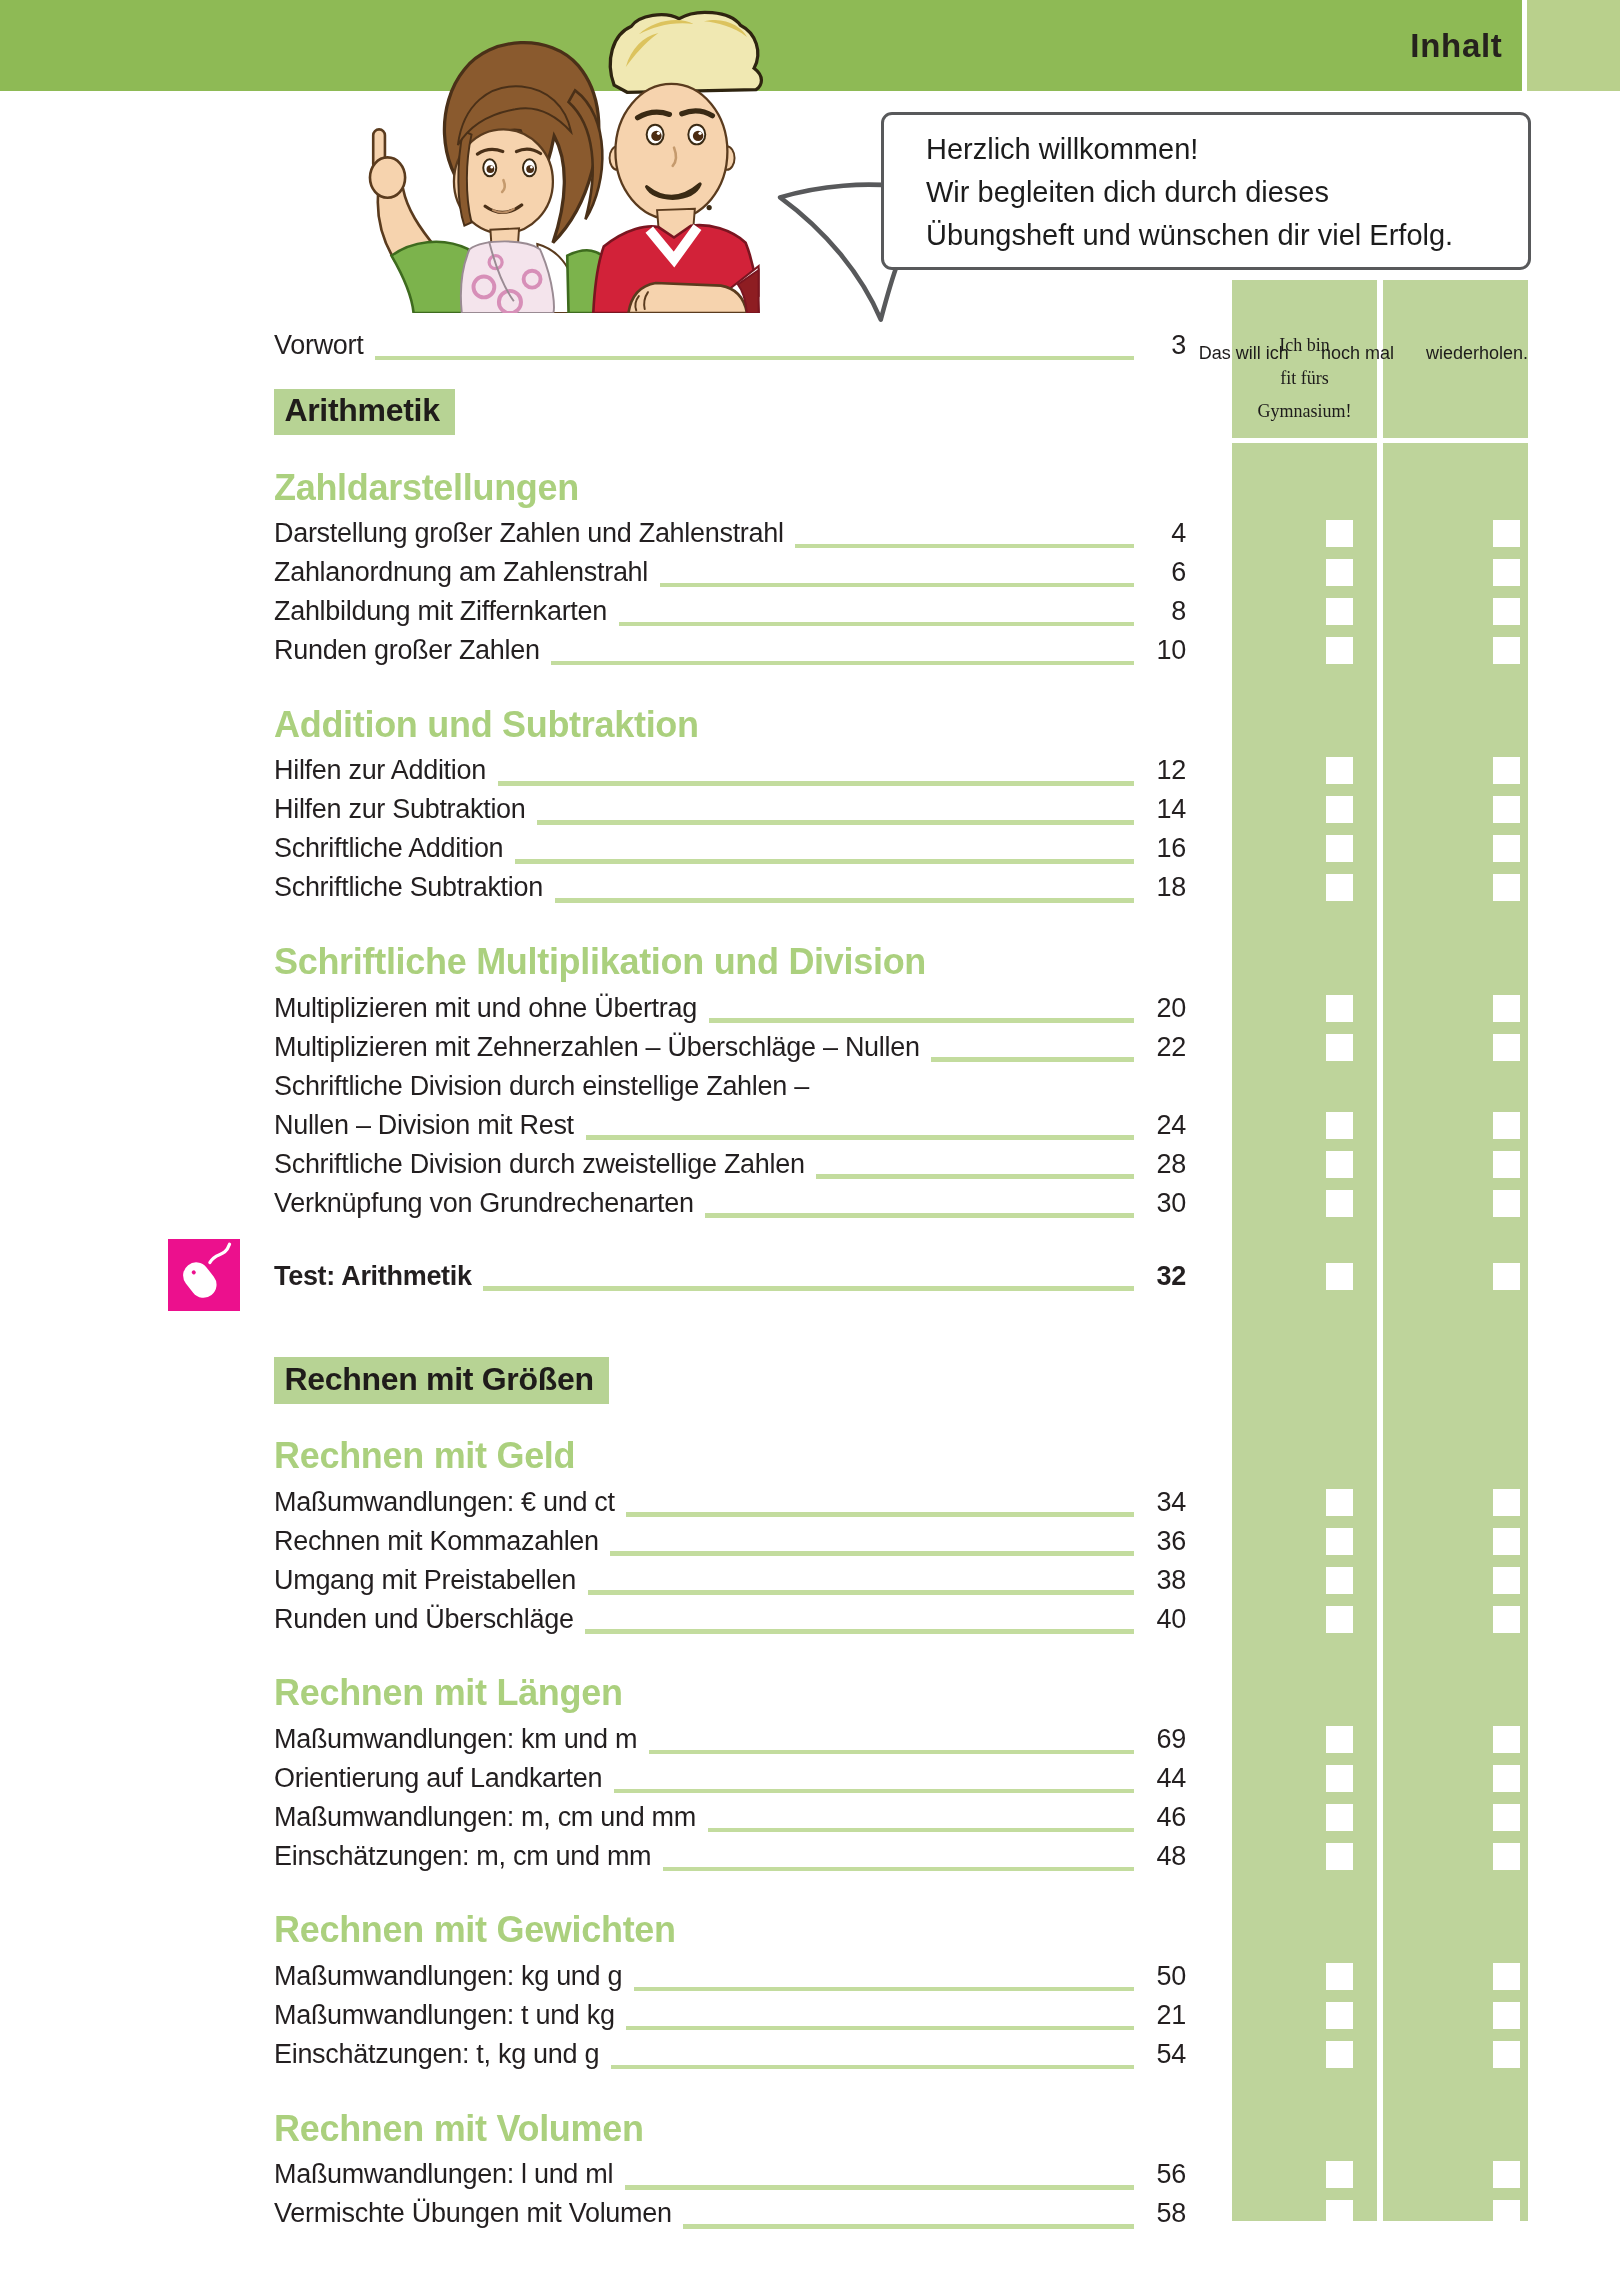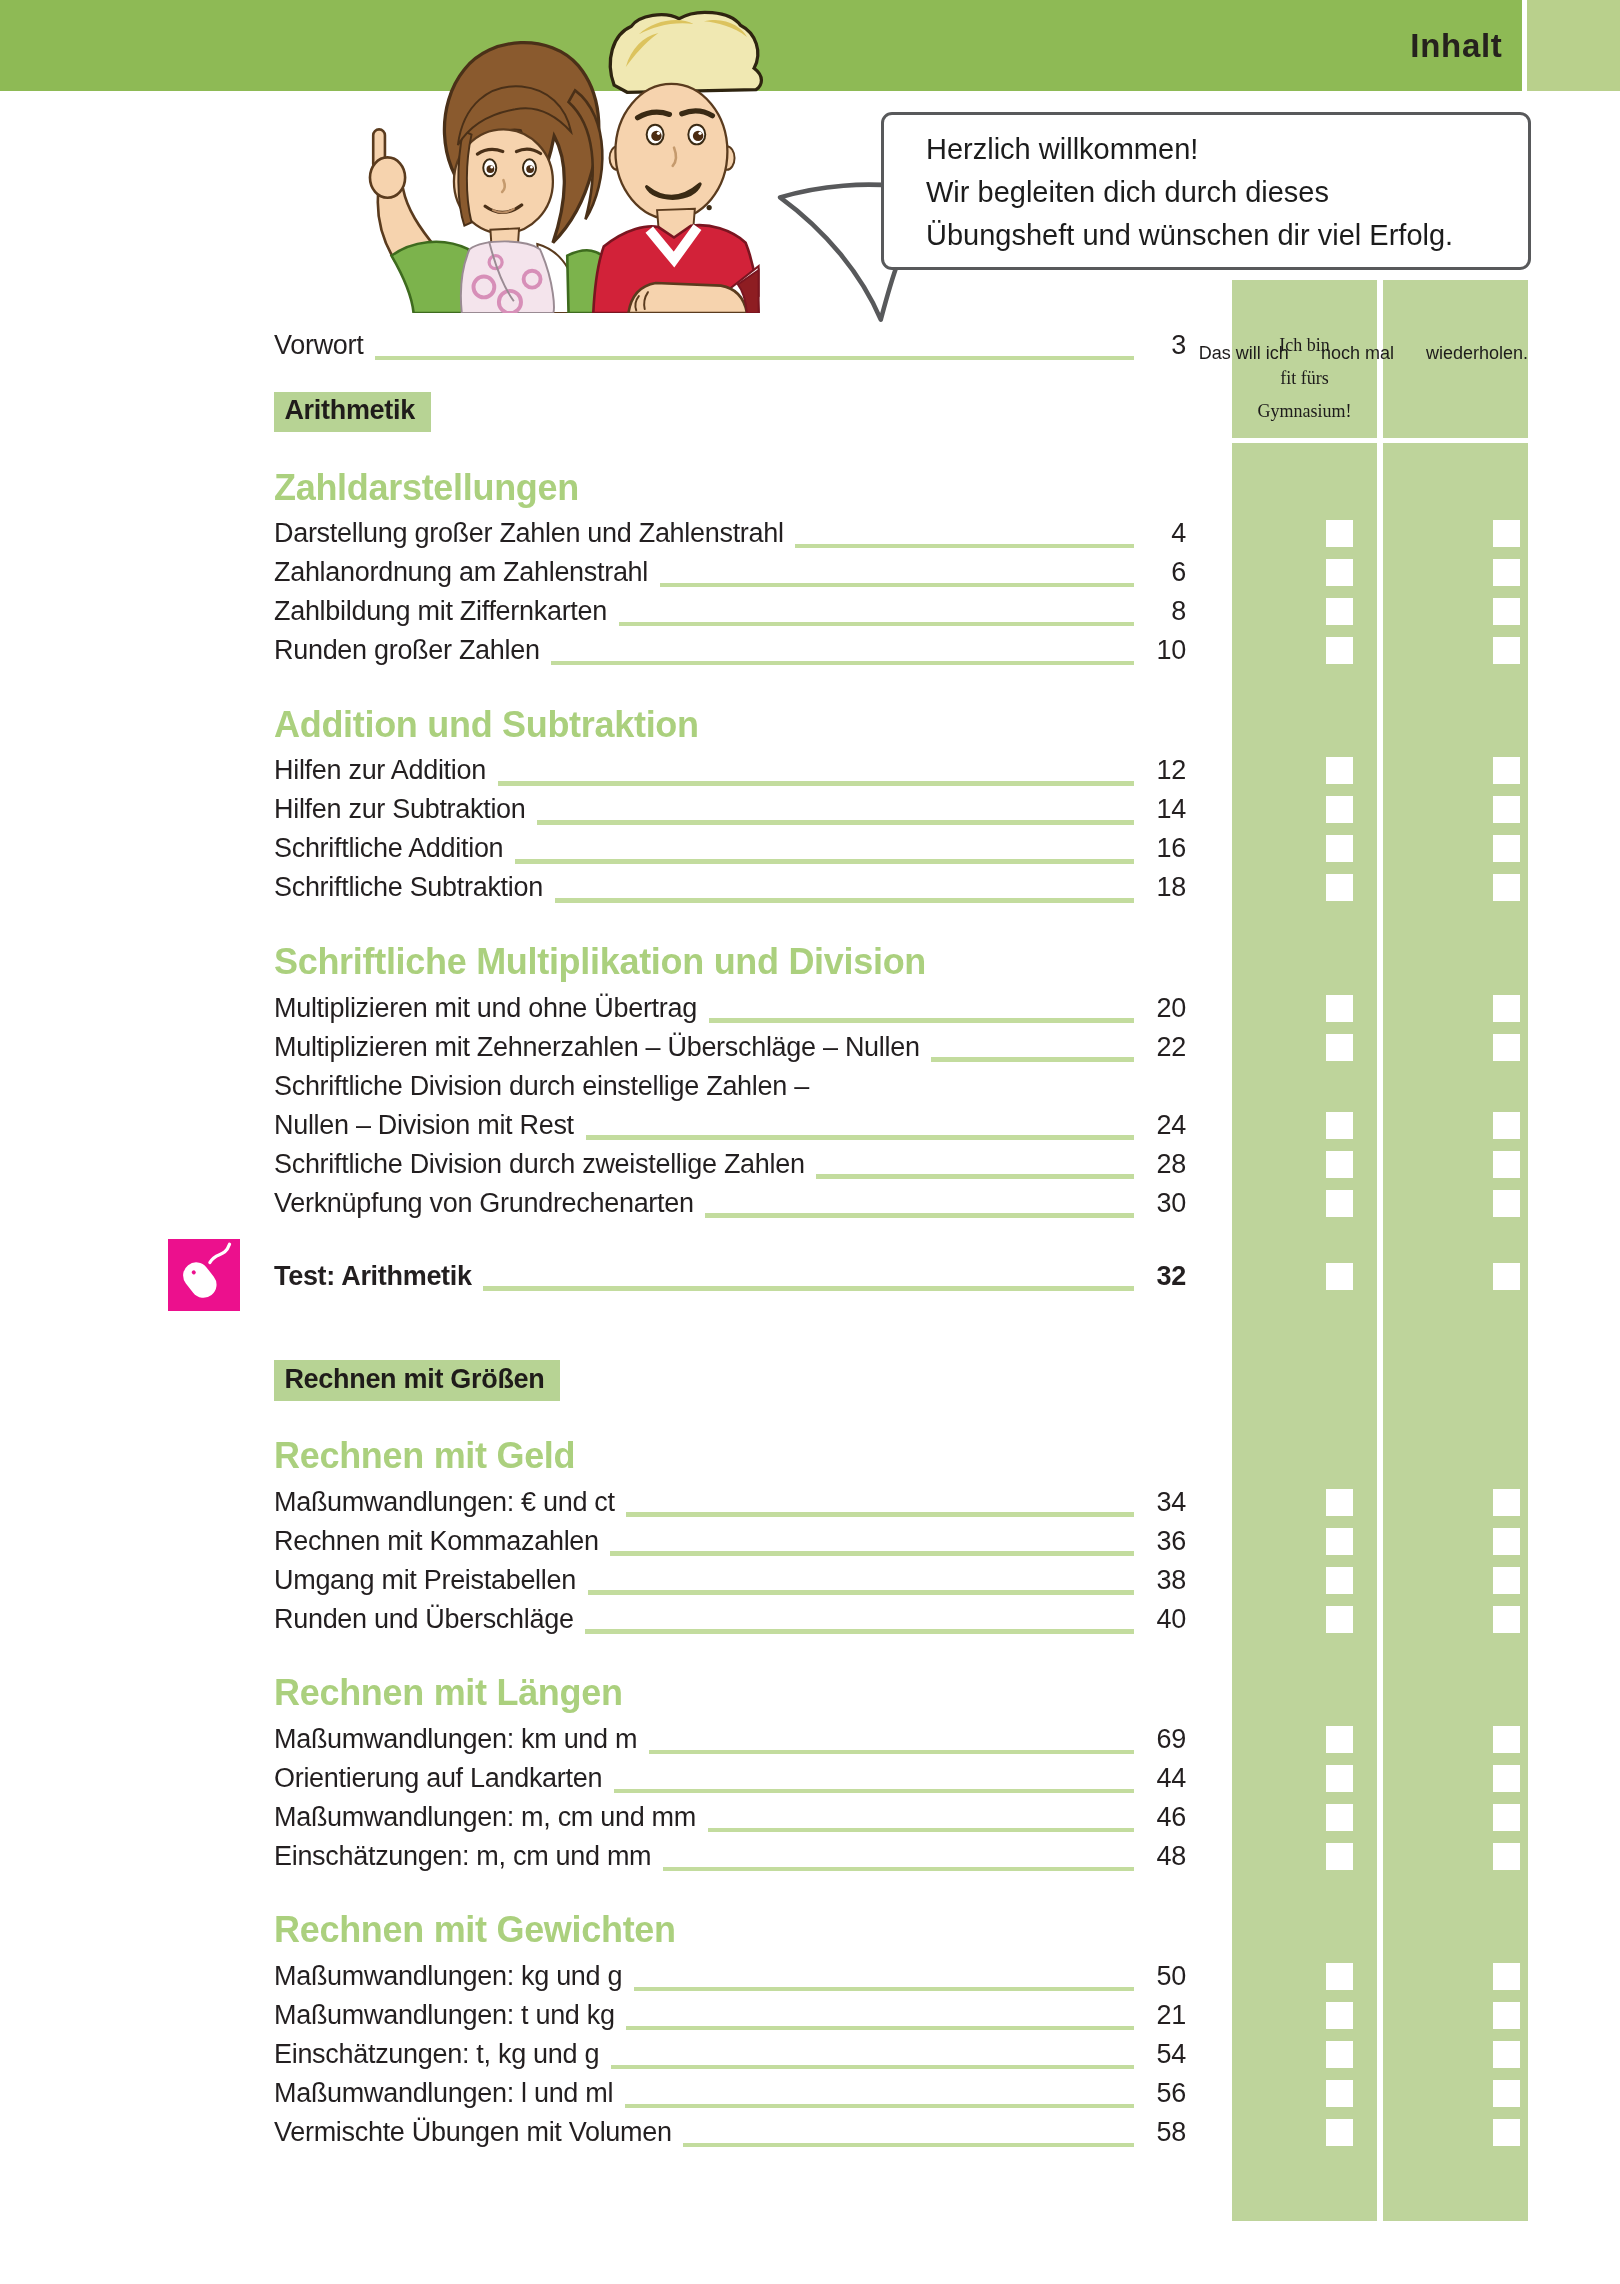--- a/index.html
+++ b/index.html
@@ -49,21 +49,21 @@
           position:relative;top:12.4px;}
   .row-fill{flex:1;}
   .pagenum{flex:none;min-width:42px;text-align:right;white-space:nowrap;}
   .cb-spacer{width:47px;flex:none;}
   .cb-slot{width:145px;flex:none;display:flex;justify-content:center;align-items:center;height:39px;}
   .cb-slot.second{width:145px;margin-left:5.2px;}
   .cb-box{width:27px;height:27px;background:#fff;}
   .toc-heading{height:39px;margin:35px 0 7.2px 0;display:flex;align-items:center;
                font-size:36px;font-weight:bold;color:var(--heading-text);letter-spacing:-0.3px;}
   .toc-section-row{margin-top:26px;height:42px;display:flex;align-items:center;}
-  .section-badge{background:var(--section-bg);font-weight:bold;font-size:27px;color:#1f1c1a;
+  .section-badge{background:var(--section-bg);font-weight:bold;font-size:32px;color:#1f1c1a;
                  padding:3.3px 15.6px 5.9px 10.4px;letter-spacing:-0.3px;}
 </style>
 </head>
 <body>
 
 <div class="page">
 
   <div class="header-bar">
     <span class="header-title">Inhalt</span>
   </div>
@@ -565,20 +565,23 @@
           <span class="pagenum">54</span>
         </div>
         <div class="cb-spacer"></div>
         <div class="cb-slot">
           <div class="cb-box"></div>
         </div>
         <div class="cb-slot second">
           <div class="cb-box"></div>
         </div>
       </div>
+      <div class="toc-heading">
+        <span>Rechnen mit Volumen</span>
+      </div>
       <div class="toc-row">
         <div class="row-main">
           <span class="row-title">Maßumwandlungen: l und ml</span>
           <div class="leader"></div>
           <span class="pagenum">56</span>
         </div>
         <div class="cb-spacer"></div>
         <div class="cb-slot">
           <div class="cb-box"></div>
         </div>

